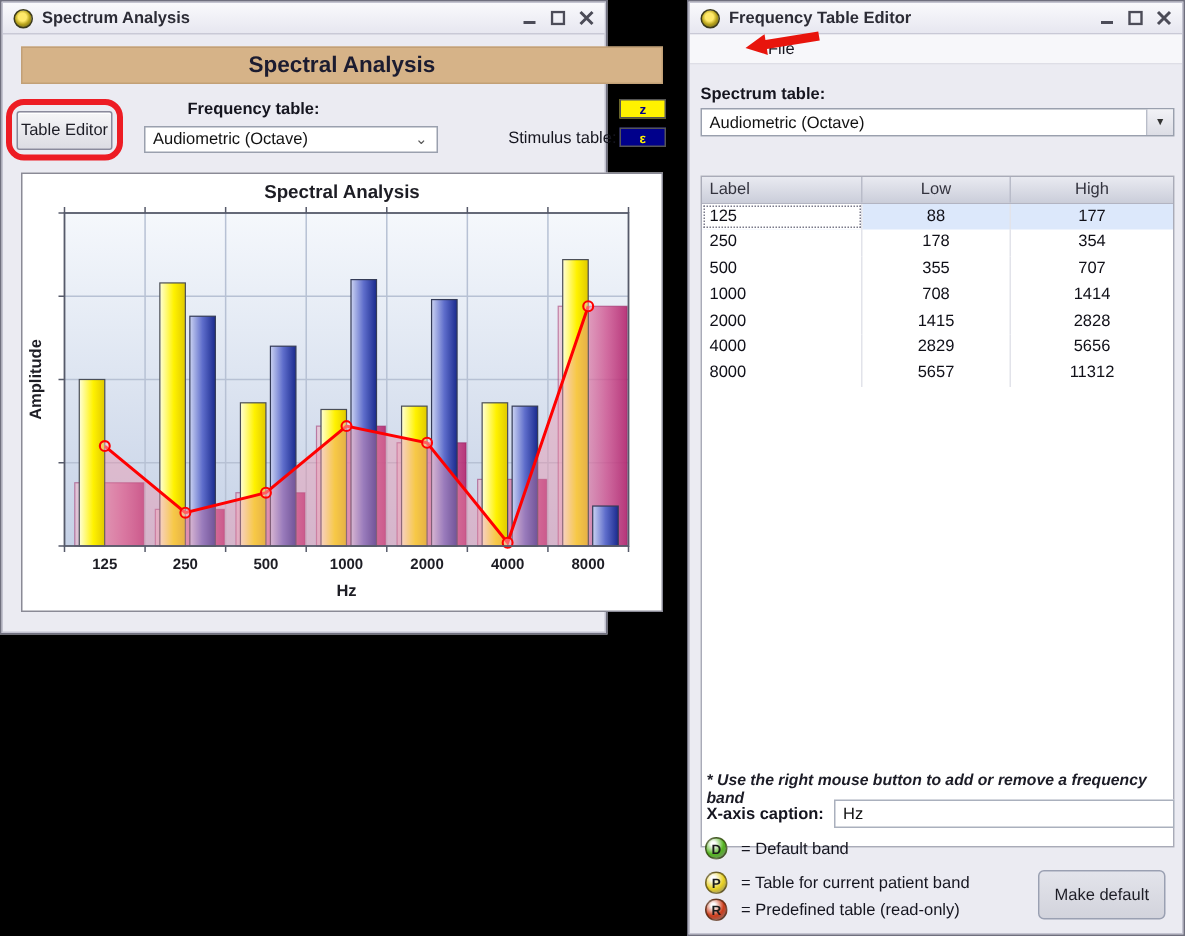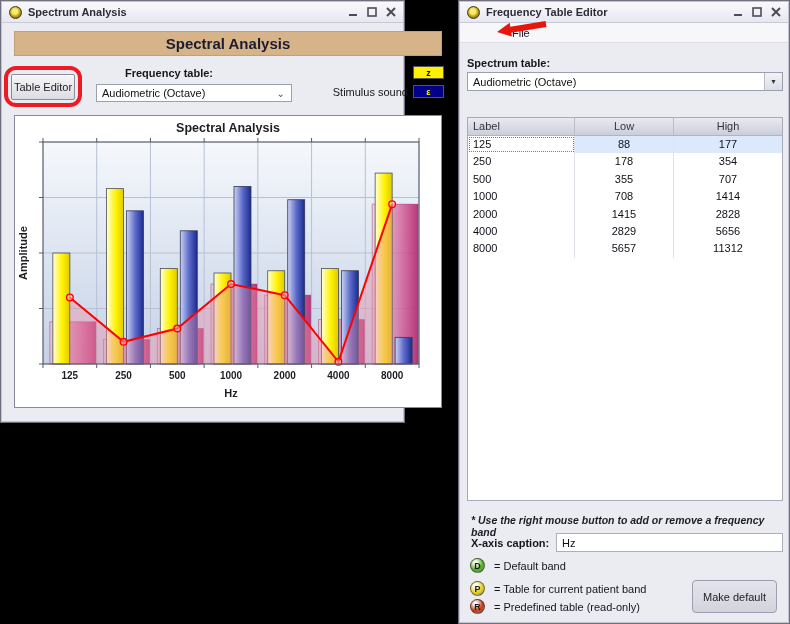--- a/index.html
+++ b/index.html
@@ -51,21 +51,21 @@
   #file-arrow { position:absolute; left:0; top:0; width:332px; height:60px; pointer-events:none; }
 
   #spectrum-label { position:absolute; left:8px; top:56px; }
   #spectrum-combo { position:absolute; left:8px; top:71px; width:316px; height:19px;
     border:1px solid #9aa0ae; background:#fff; display:flex; }
   #spectrum-combo .val { flex:1; font-size:11px; color:#111; padding:3px 0 0 5px; }
   #spectrum-combo .drop { width:18px; border-left:1px solid #b9bdc9; background:linear-gradient(#F2F2F6,#DCDDE5);
     display:flex; align-items:center; justify-content:center; font-size:7px; color:#333; }
   #bands-label { position:absolute; left:8px; top:99px;margin-top:44px; }
 
-  #bands-table { position:absolute; left:8px; top:116px; width:316px; height:384px; background:#fff; border:1px solid #a9abb8; }
+  #bands-table { position:absolute; left:8px; top:116px; width:316px; height:448px; background:#fff; border:1px solid #a9abb8; }
   .fb-header { display:grid; grid-template-columns:107px 99px 108px; height:18px;
     background:linear-gradient(#E9EAF1,#CBCEDA); border-bottom:1px solid #b2b4c2; }
   .fb-header div { font-size:11px; color:#33333e; line-height:17px; border-right:1px solid #b9bcc9; }
   .fb-header div:first-child { padding-left:5px; }
   .fb-header div:nth-child(2), .fb-header div:nth-child(3) { text-align:center; }
   .fb-header div:last-child { border-right:none; }
   .fb-row { display:grid; grid-template-columns:107px 99px 108px; height:17.4px; }
   .fb-row.sel { background:#DCE8FB; }
   .fb-cell { font-size:11px; color:#101018; line-height:17px; border-right:1px solid #e2e3ea; }
   .fb-cell.c0 { padding-left:5px; }
@@ -118,21 +118,21 @@
     <div class="btn3d" id="table-editor-btn">Table Editor</div>
     <div id="red-oval"></div>
 
     <span class="lbl-b" id="freq-label">Frequency table:</span>
     <div id="freq-combo">
       <span>Audiometric (Octave)</span>
       <span class="chev">⌄</span>
     </div>
 
     <span class="swatch" id="bg-swatch" style="background:#FFF200;">z</span>
-    <span class="lbl legend-lbl" style="left:230px; top:85px;">Stimulus sound:</span>
+    <span class="lbl legend-lbl" style="left:230px; top:85px;">Stimulus table:</span>
     <span class="swatch" id="stim-swatch" style="background:#00008B;">ε</span>
 
     <div id="chart-box">
       <svg id="chart-svg" width="426" height="291">
           <defs>
     <linearGradient id="gY" x1="0" y1="0" x2="1" y2="0">
               <stop offset="0" stop-color="#FFFFD8"></stop>
               <stop offset="0.55" stop-color="#FFF200"></stop>
               <stop offset="1" stop-color="#E0C900"></stop>
             </linearGradient>

